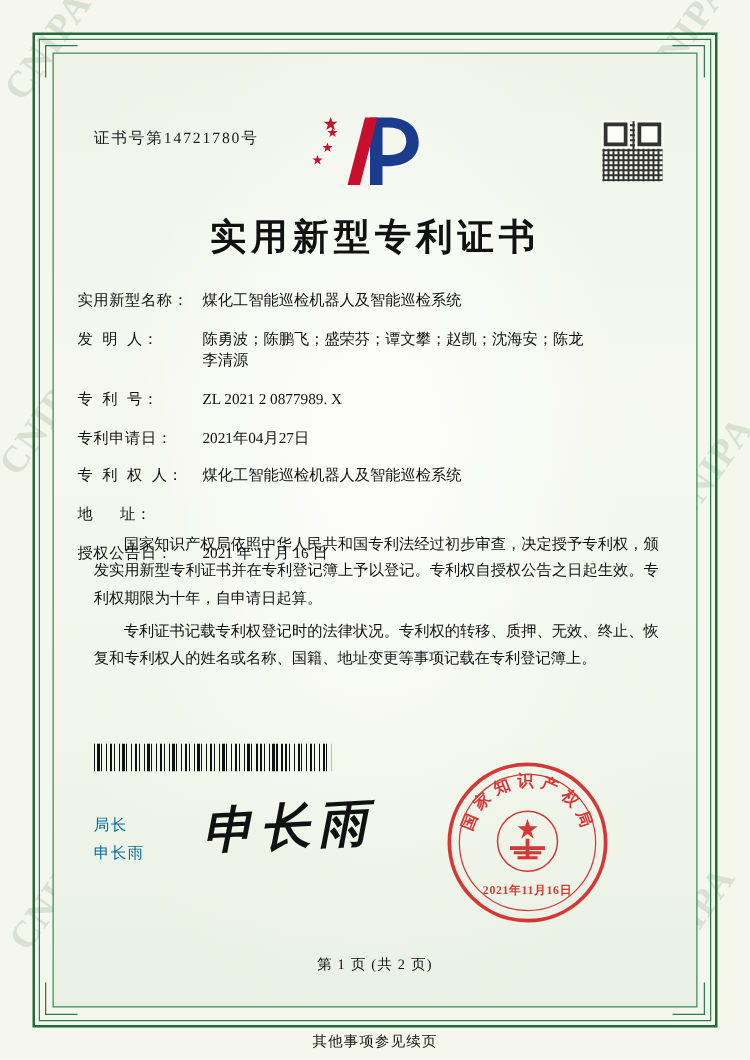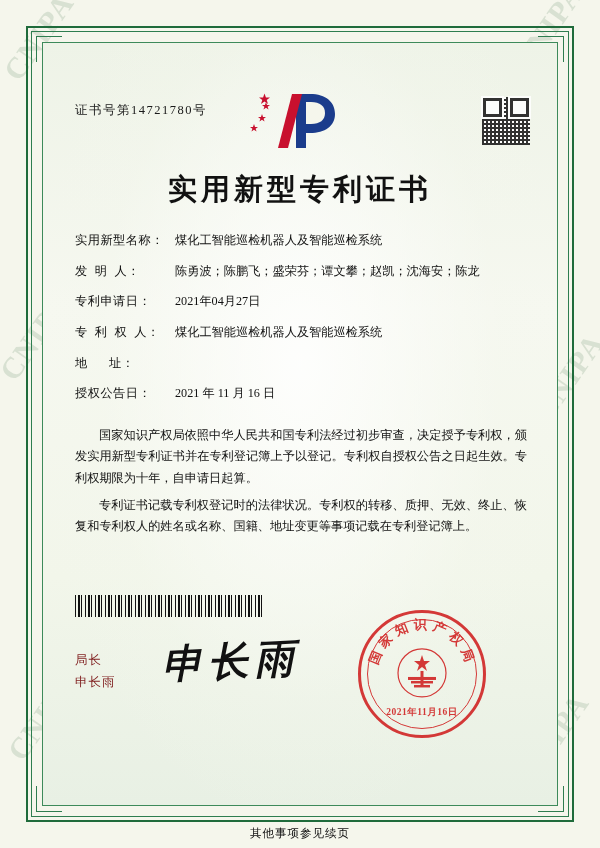--- a/index.html
+++ b/index.html
@@ -141,21 +141,21 @@
     text-align: center;
     font-family: Liberation Mono, monospace;
     font-weight: bold;
     font-size: 29px;
     letter-spacing: 4px;
     color: #111;
   }
 
   .fields {
     position: absolute;
-    left: 33px;
+    left: 20px;
     top: 190px;
     width: 450px;
     font-family: "Liberation Serif", serif;
     font-size: 12.2px;
     color: #111;
   }
   .row {
     display: flex;
     align-items: flex-start;
     margin-bottom: 13px;
@@ -214,21 +214,21 @@
 
   
   .sig-labels {
     position: absolute;
     left: 33px;
     top: 608px;
     font-family: "Liberation Serif", serif;
     font-size: 12.5px;
     line-height: 1.75;
     letter-spacing: 1px;
-    color: #7f1d1d;
+    color: #0369a1;
   }
   .handwriting {
     position: absolute;
     left: 120px;
     top: 592px;
     font-family: "Liberation Serif", serif;
     font-size: 40px;
     font-style: italic;
     font-weight: bold;
     color: #111;
@@ -348,23 +348,28 @@
 
       <div class="row">
         <div class="lbl">实用新型名称：</div>
         <div class="val">煤化工智能巡检机器人及智能巡检系统</div>
       </div>
 
       <div class="row">
         <div class="lbl">发  明  人：</div>
         <div class="val">
           <span>陈勇波；陈鹏飞；盛荣芬；谭文攀；赵凯；沈海安；陈龙</span>
+          <span class="sub">李清源</span>
         </div>
       </div>
 
+      <div class="row">
+        <div class="lbl">专  利  号：</div>
+        <div class="val">ZL 2021 2 0877989. X</div>
+      </div>
 
       <div class="row">
         <div class="lbl">专利申请日：</div>
         <div class="val">2021年04月27日</div>
       </div>
 
       <div class="row">
         <div class="lbl">专  利  权  人：</div>
         <div class="val">煤化工智能巡检机器人及智能巡检系统</div>
       </div>
@@ -410,18 +415,19 @@
         <circle cx="26" cy="26" r="24" fill="none" stroke="#d01f1f" stroke-width="1.2"></circle>
         <polygon points="26,8 28,14 34,14 29,18 31,24 26,20 21,24 23,18 18,14 24,14" fill="#d01f1f"></polygon>
         <rect x="12" y="30" width="28" height="3" fill="#d01f1f"></rect>
         <rect x="15" y="34" width="22" height="2.5" fill="#d01f1f"></rect>
         <rect x="18" y="38" width="16" height="2.5" fill="#d01f1f"></rect>
         <rect x="24.5" y="24" width="3" height="16" fill="#d01f1f"></rect>
       </svg>
       <div class="date">2021年11月16日</div>
     </div>
 
+    <div class="page-num">第 1 页 (共 2 页)</div>
 
   </div>
 
   <div class="footer-note">其他事项参见续页</div>
 
 </div>
 
 </body></html>

